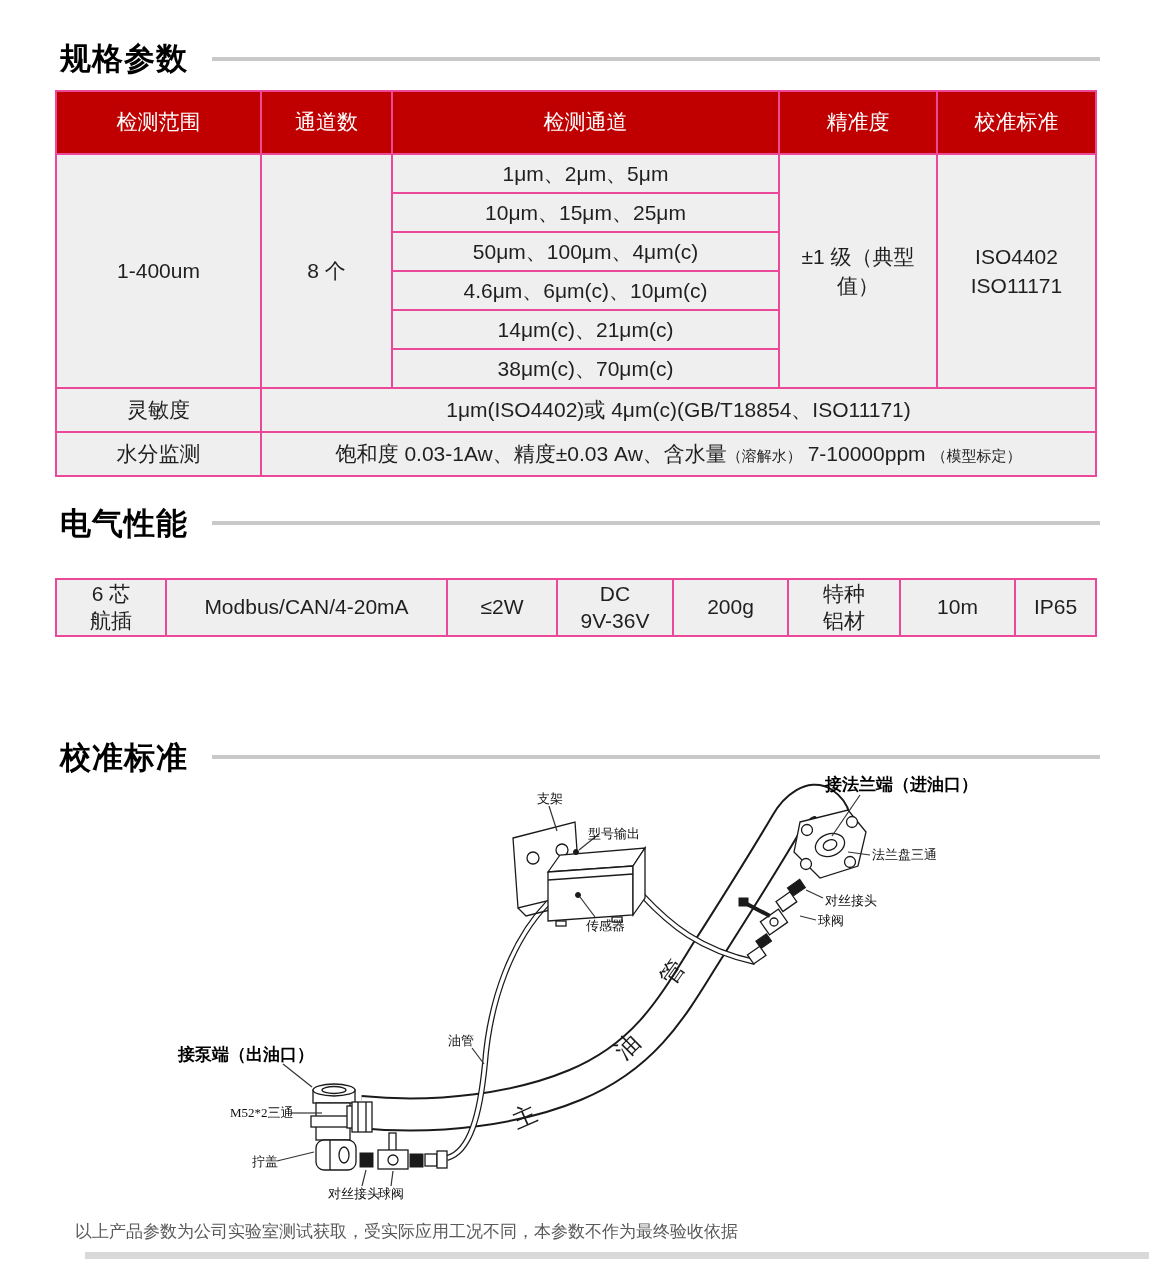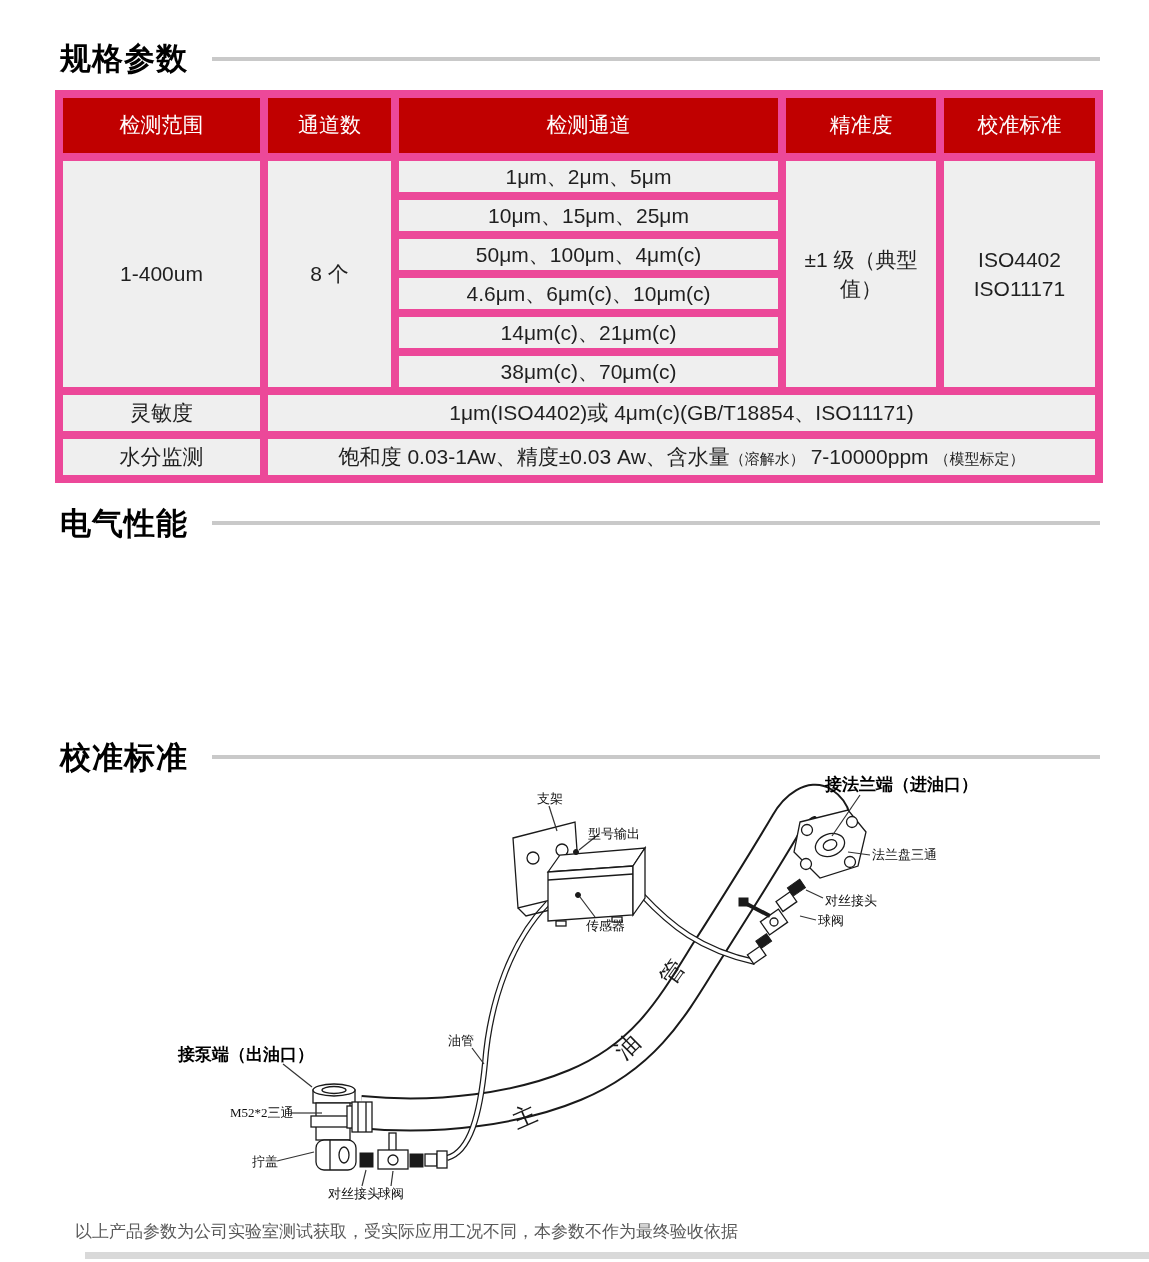--- a/index.html
+++ b/index.html
@@ -7,21 +7,21 @@
     width:1149px;height:1262px;position:relative;background:#ffffff;
     font-family:"Liberation Sans","DejaVu Sans",sans-serif;color:#1f1f1f;
     overflow:hidden;
   }
   .sec-title{
     position:absolute;left:60px;font-size:31px;font-weight:bold;color:#000;
     letter-spacing:1px;white-space:nowrap;
   }
   .sec-line{position:absolute;height:4px;background:#c9c9c9;left:212px;width:888px;}
   table{border-collapse:collapse;table-layout:fixed;position:absolute;left:55px;width:1040px;}
-  th,td{border:8px solid #ec4899;text-align:center;vertical-align:middle;padding:0 6px;box-sizing:border-box;}
+  th,td{border:2px solid #ec4899;text-align:center;vertical-align:middle;padding:0 6px;box-sizing:border-box;}
   th{background:#c00000;color:#ffffff;font-weight:normal;font-size:21px;white-space:pre-line;line-height:1.25;}
   td{background:#efefef;font-size:21px;color:#1f1f1f;white-space:pre-line;line-height:1.4;}
   #spec-table{top:90px;}
   #spec-table th{height:63px;}
   #spec-table td.chan{height:39px;}
   #spec-table td.wide-row{height:44px;}
   #electric-table{top:578px;}
   #electric-table th{height:77px;}
   #electric-table td{height:57px;line-height:1.25;}
   .small{font-size:15px;text-align:right;}
@@ -100,20 +100,33 @@
     <col style="width:110px">
       <col style="width:281px">
       <col style="width:110px">
       <col style="width:116px">
       <col style="width:115px">
       <col style="width:112px">
       <col style="width:115px">
       <col style="width:81px">
   </colgroup>
   <tbody>
+  <tr>
+    <td>6 芯
+航插</td>
+    <td>Modbus/CAN/4-20mA</td>
+    <td>≤2W</td>
+    <td>DC
+9V-36V</td>
+    <td>200g</td>
+    <td>特种
+铝材</td>
+    <td>10m</td>
+    <td>IP65</td>
+  </tr>
 </tbody>
   </table>
 
 <div class="sec-title" style="top:737px">校准标准</div>
 <div class="sec-line" style="top:755px"></div>
 
 <svg id="diagram" viewBox="0 0 1149 1262">
 
   <g>
     <path d="M360,1112 C440,1120 520,1108 575,1085 C645,1056 672,1008 706,953 C741,898 766,858 786,824 C796,806 812,796 823,803 C835,811 838,824 832,837 L827,847" stroke="#1a1a1a" stroke-width="34" fill="none" stroke-linejoin="round"></path>

